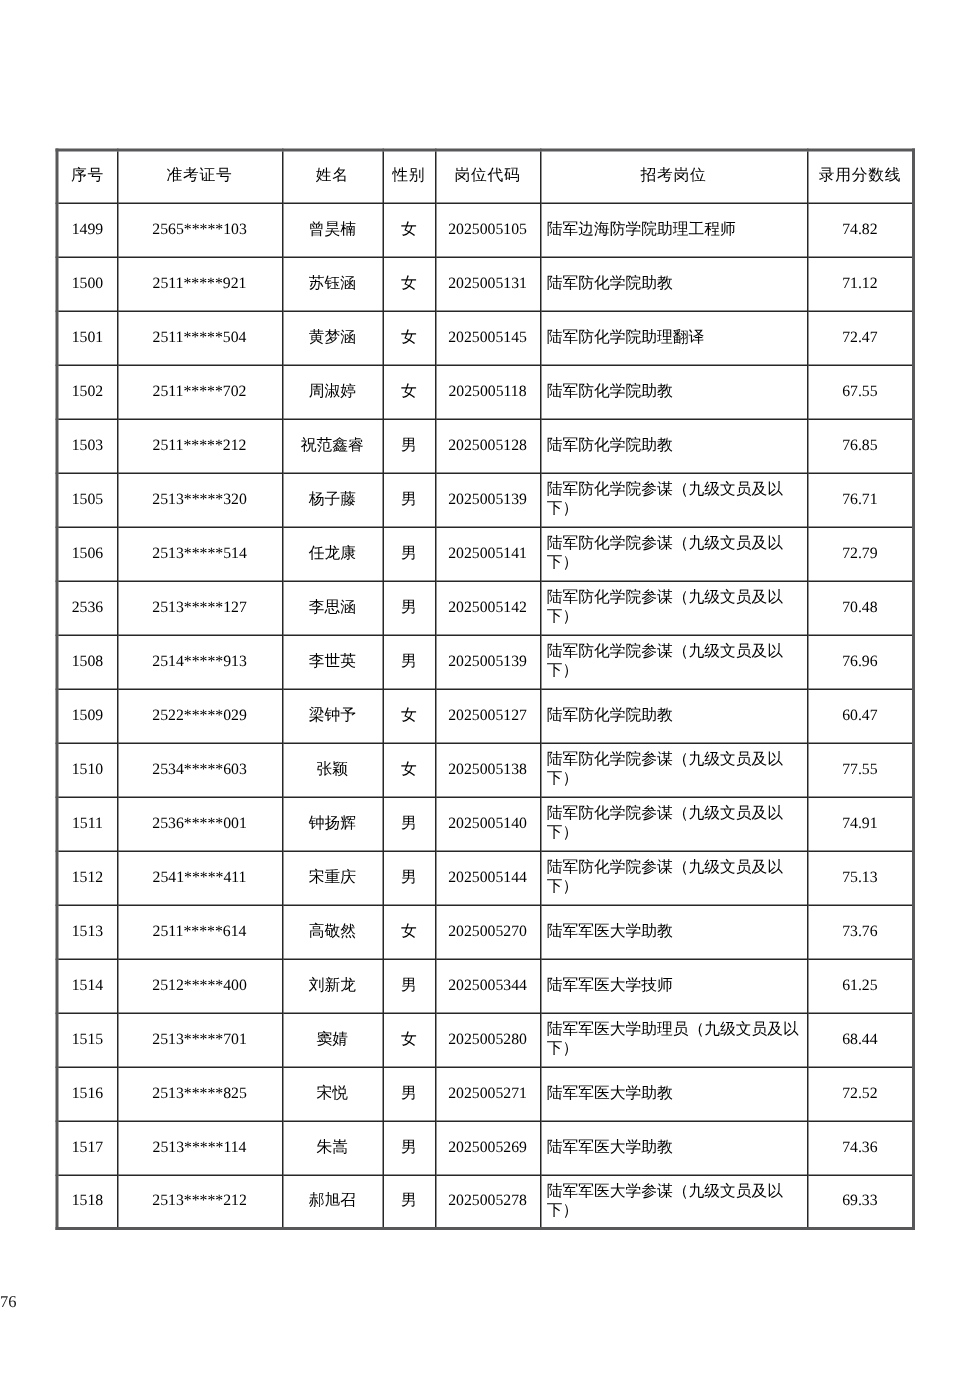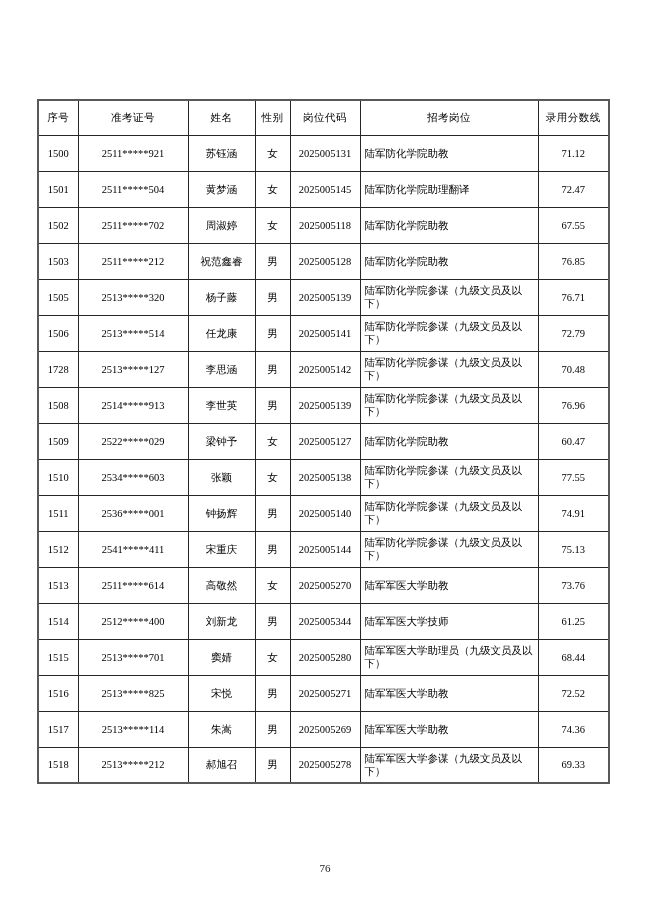--- a/index.html
+++ b/index.html
@@ -46,21 +46,20 @@
   th { height: 35px; letter-spacing: 0.5px; }
   td.col-5 {
     text-align: left;
     padding-left: 4px;
     padding-right: 4px;
   }
   .page-footer {
     position: absolute;
     left: 0; top: 862px;
     width: 100%;
-    text-align: center;
     font-size: 11px;
     color: #1a1a1a;
   }
 </style>
 </head>
 <body>
 
 <div class="page">
   <table class="results" id="results-table">
     <colgroup>
@@ -78,20 +77,29 @@
           <th>准考证号</th>
           <th>姓名</th>
           <th>性别</th>
           <th>岗位代码</th>
           <th>招考岗位</th>
           <th>录用分数线</th>
         </tr>
     </thead>
     <tbody>
         <tr>
+          <td class="col-0">1499</td>
+          <td class="col-1">2565*****103</td>
+          <td class="col-2">曾昊楠</td>
+          <td class="col-3">女</td>
+          <td class="col-4">2025005105</td>
+          <td class="col-5">陆军边海防学院助理工程师</td>
+          <td class="col-6">74.82</td>
+        </tr>
+        <tr>
           <td class="col-0">1500</td>
           <td class="col-1">2511*****921</td>
           <td class="col-2">苏钰涵</td>
           <td class="col-3">女</td>
           <td class="col-4">2025005131</td>
           <td class="col-5">陆军防化学院助教</td>
           <td class="col-6">71.12</td>
         </tr>
         <tr>
           <td class="col-0">1501</td>
@@ -132,21 +140,21 @@
         <tr>
           <td class="col-0">1506</td>
           <td class="col-1">2513*****514</td>
           <td class="col-2">任龙康</td>
           <td class="col-3">男</td>
           <td class="col-4">2025005141</td>
           <td class="col-5">陆军防化学院参谋（九级文员及以下）</td>
           <td class="col-6">72.79</td>
         </tr>
         <tr>
-          <td class="col-0">1728</td>
+          <td class="col-0">2536</td>
           <td class="col-1">2513*****127</td>
           <td class="col-2">李思涵</td>
           <td class="col-3">男</td>
           <td class="col-4">2025005142</td>
           <td class="col-5">陆军防化学院参谋（九级文员及以下）</td>
           <td class="col-6">70.48</td>
         </tr>
         <tr>
           <td class="col-0">1508</td>
           <td class="col-1">2514*****913</td>

